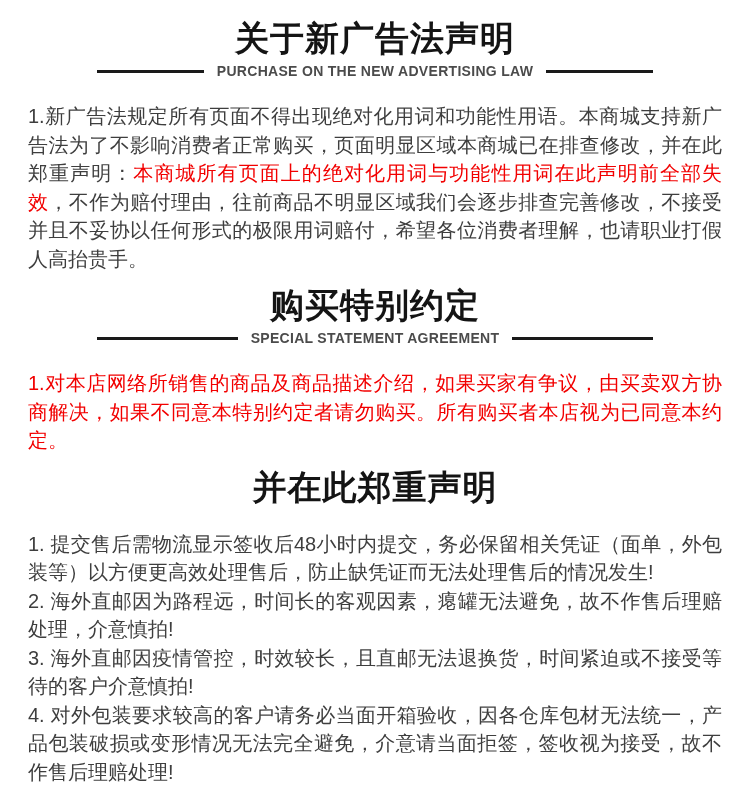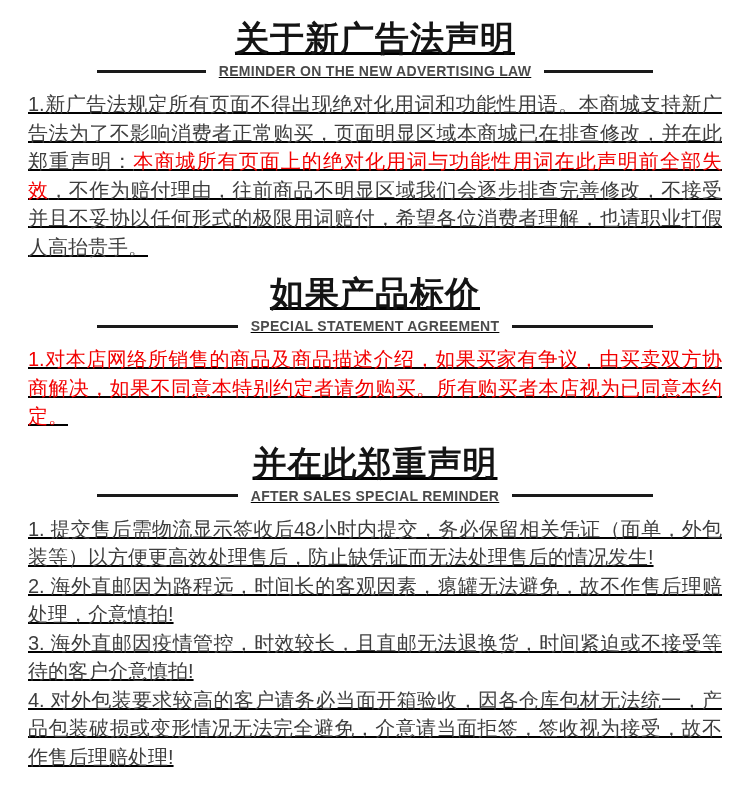--- a/index.html
+++ b/index.html
@@ -11,21 +11,21 @@
     width: 750px;
     height: 787px;
     overflow: hidden;
     font-family: "Liberation Sans", "DejaVu Sans", sans-serif;
   }
   .page {
     box-sizing: border-box;
     width: 750px;
     padding: 18px 28px 8px 28px;
   }
-  section.block { margin: 0; text-decoration: underline; }
+  section.block { margin: 0; }
   section.block + section.block { margin-top: 12px; }
 
   .section-title {
     margin: 0;
     text-align: center;
     font-size: 34px;
     line-height: 1.18;
     font-weight: 900;
     color: #141414;
     letter-spacing: 1px;
@@ -43,65 +43,60 @@
     background: #1a1a1a;
   }
   .subtitle-text {
     flex: 0 0 auto;
     white-space: nowrap;
     font-size: 14px;
     font-weight: 700;
     letter-spacing: 0.3px;
     color: #4b4b4b;
   }
-  .paragraphs { margin-top: 11px; }
+  .paragraphs { margin-top: 23px; }
   p.para {
     margin: 0;
     font-size: 20px;
     line-height: 28.5px;
     text-align: justify;
     color: #3e3e3e;
   }
 </style>
 </head>
 <body>
 
 <div class="page">
 
   <section class="block">
     <h1 class="section-title">关于新广告法声明</h1>
     <div class="subtitle-row">
       <span class="divider-line"></span>
-      <span class="subtitle-text">REMINDER ON THE NEW ADVERTISING LAW</span>
+      <span class="subtitle-text">PURCHASE ON THE NEW ADVERTISING LAW</span>
       <span class="divider-line"></span>
     </div>
     <div class="paragraphs">
         <p class="para"><span style="color: rgb(62, 62, 62);">1.新广告法规定所有页面不得出现绝对化用词和功能性用语。本商城支持新广告法为了不影响消费者正常购买，页面明显区域本商城已在排查修改，并在此郑重声明：</span><span style="color: rgb(242, 0, 0);">本商城所有页面上的绝对化用词与功能性用词在此声明前全部失效</span><span style="color: rgb(62, 62, 62);">，不作为赔付理由，往前商品不明显区域我们会逐步排查完善修改，不接受并且不妥协以任何形式的极限用词赔付，希望各位消费者理解，也请职业打假人高抬贵手。</span></p>
       </div>
   </section>
 
   <section class="block">
-    <h1 class="section-title">如果产品标价</h1>
+    <h1 class="section-title">购买特别约定</h1>
     <div class="subtitle-row">
       <span class="divider-line"></span>
       <span class="subtitle-text">SPECIAL STATEMENT AGREEMENT</span>
       <span class="divider-line"></span>
     </div>
     <div class="paragraphs">
         <p class="para"><span style="color: rgb(242, 0, 0);">1.对本店网络所销售的商品及商品描述介绍，如果买家有争议，由买卖双方协商解决，如果不同意本特别约定者请勿购买。所有购买者本店视为已同意本约定。</span></p>
       </div>
   </section>
 
   <section class="block">
     <h1 class="section-title">并在此郑重声明</h1>
-    <div class="subtitle-row">
-      <span class="divider-line"></span>
-      <span class="subtitle-text">AFTER SALES SPECIAL REMINDER</span>
-      <span class="divider-line"></span>
-    </div>
     <div class="paragraphs">
         <p class="para"><span style="color: rgb(62, 62, 62);">1. 提交售后需物流显示签收后48小时内提交，务必保留相关凭证（面单，外包装等）以方便更高效处理售后，防止缺凭证而无法处理售后的情况发生!</span></p>
         <p class="para"><span style="color: rgb(62, 62, 62);">2. 海外直邮因为路程远，时间长的客观因素，瘪罐无法避免，故不作售后理赔处理，介意慎拍!</span></p>
         <p class="para"><span style="color: rgb(62, 62, 62);">3. 海外直邮因疫情管控，时效较长，且直邮无法退换货，时间紧迫或不接受等待的客户介意慎拍!</span></p>
         <p class="para"><span style="color: rgb(62, 62, 62);">4. 对外包装要求较高的客户请务必当面开箱验收，因各仓库包材无法统一，产品包装破损或变形情况无法完全避免，介意请当面拒签，签收视为接受，故不作售后理赔处理!</span></p>
       </div>
   </section>
 
 </div>
 

